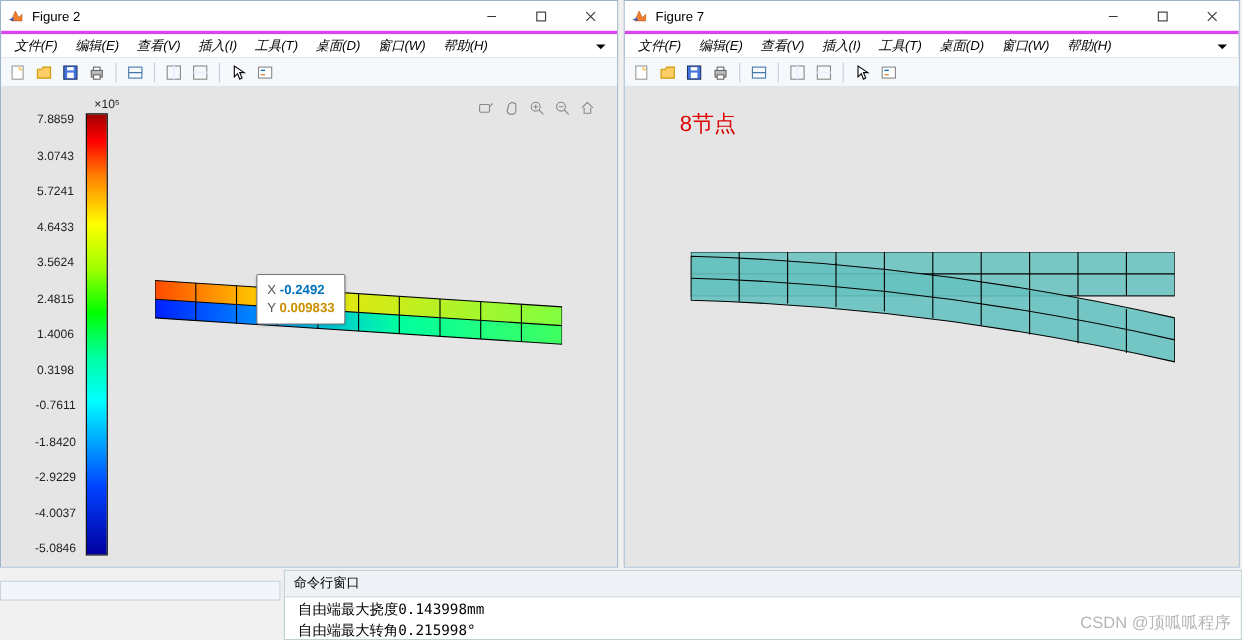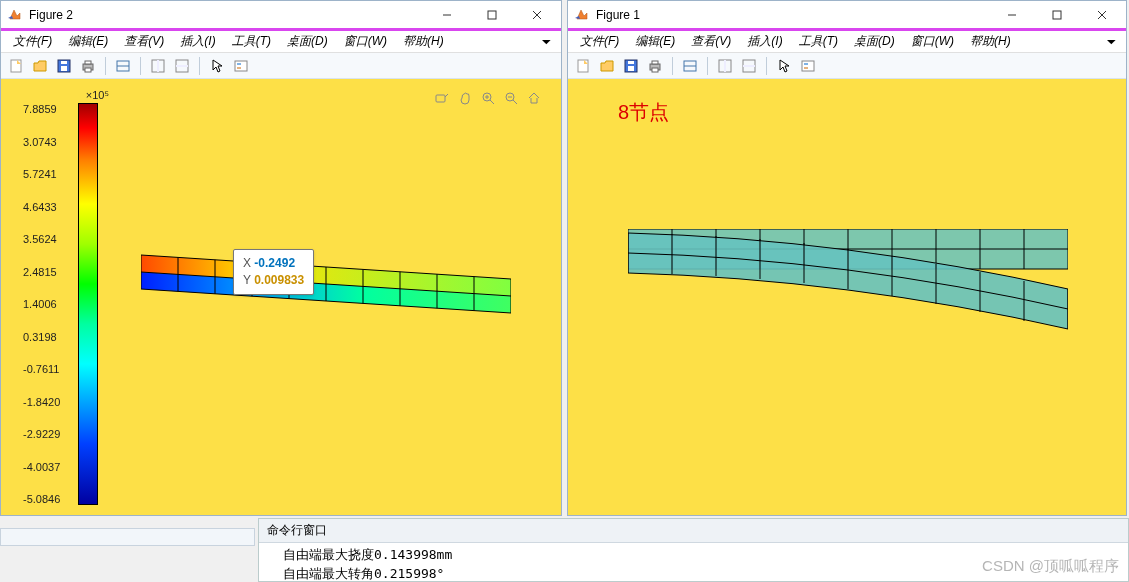--- a/index.html
+++ b/index.html
@@ -79,21 +79,21 @@
     cursor: pointer;
   }
   .tool-sep {
     width: 1px; height: 18px;
     background: #c0cdda;
     margin: 0 4px;
   }
   .plot-area {
     flex: 1;
     position: relative;
-    background: #fde047;
+    background: #e5e5e5;
     overflow: hidden;
   }
   .axes-toolbar {
     position: absolute;
     top: 10px; right: 18px;
     display: flex;
     gap: 5px;
     color: #8f8f8f;
   }
   .axes-toolbar .ax-btn { width:18px;height:18px;display:flex;align-items:center;justify-content:center;cursor:pointer;}
@@ -116,21 +116,21 @@
   .colorbar-body {
     flex: 1;
     display: flex;
   }
   .ticks {
     width: 55px;
     display: flex;
     flex-direction: column;
     justify-content: space-between;
     font-size: 11px;
-    text-align: left;
+    text-align: center;
     color: #222;
     padding-right: 0;
   }
   .cbar-strip {
     width: 20px;
     height: 100%;
     border: 1px solid #000;
     background: linear-gradient(to bottom,
       #a00000 0%, #ff0000 6%, #ff7f00 14%, #ffff00 25%,
       #a0ff00 35%, #00ff00 45%, #00ffa0 55%, #00ffff 65%,
@@ -171,21 +171,21 @@
     flex-direction: column;
   }
   .cmd-title {
     background: #eef2f6;
     border-bottom: 1px solid #cfd8e0;
     padding: 3px 8px;
     font-size: 12px;
   }
   .cmd-body {
     flex: 1;
-    padding: 3px 24px;
+    padding: 3px 12px;
     font-family: "SimSun", monospace;
     font-size: 13px;
     line-height: 1.45;
     overflow: hidden;
   }
   .under-panel {
     position: absolute;
     left: 0;
     bottom: 36px;
     width: 255px;
@@ -408,21 +408,21 @@
 </div>
 
 <div class="figure-window" style="left:567px;top:0;width:560px;height:516px;">
   <div class="titlebar">
     <span class="app-icon">
       <svg viewBox="0 0 16 16">
           <path d="M3 12 L7 3 L10 9 L13 6 L13 12 Z" fill="#f08030" stroke="#b05010" stroke-width="0.5"></path>
           <path d="M1 11 L5 9 L6 12 Z" fill="#4060c0"></path>
         </svg>
     </span>
-    <span class="title-text">Figure 1</span>
+    <span class="title-text">Figure 7</span>
     <div class="win-btns">
       <div class="win-btn">
           <svg width="10" height="10">
             <line x1="1" y1="5" x2="9" y2="5" stroke="#333"></line>
           </svg>
         </div>
       <div class="win-btn">
           <svg width="10" height="10">
             <rect x="1" y="1" width="8" height="8" fill="none" stroke="#333"></rect>
           </svg>

